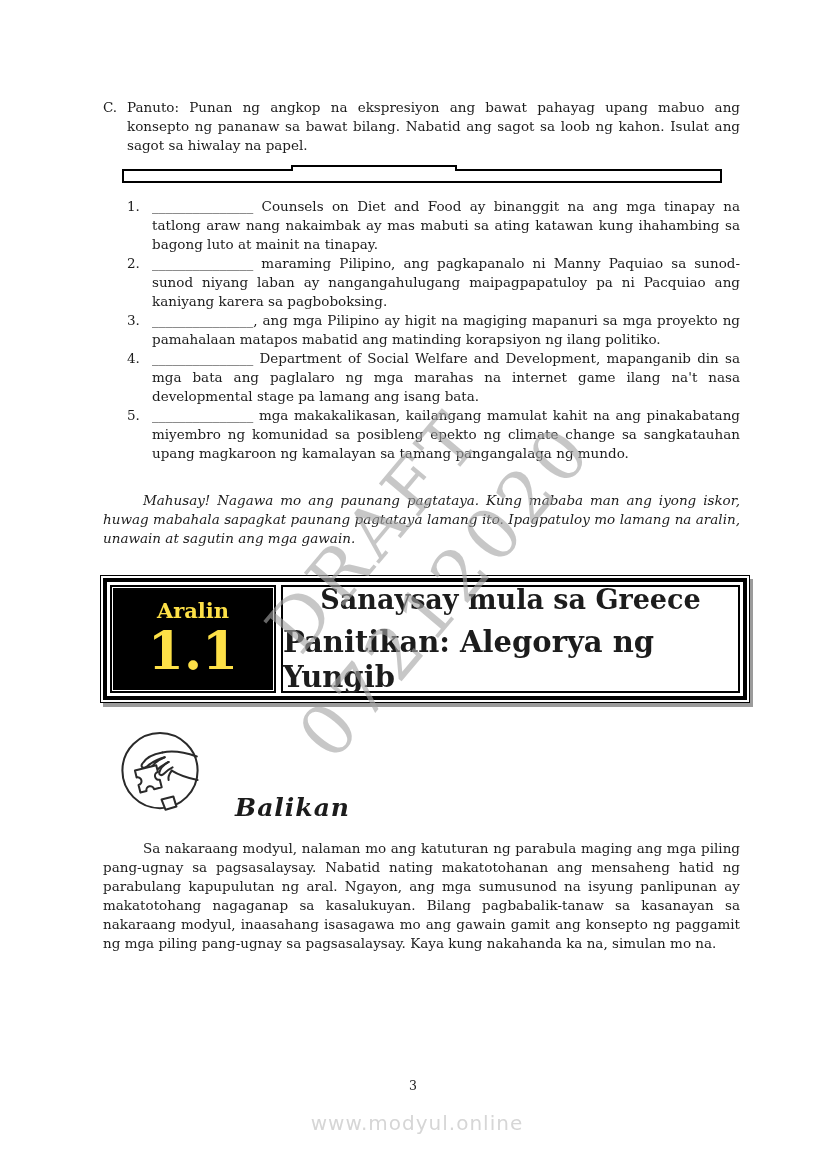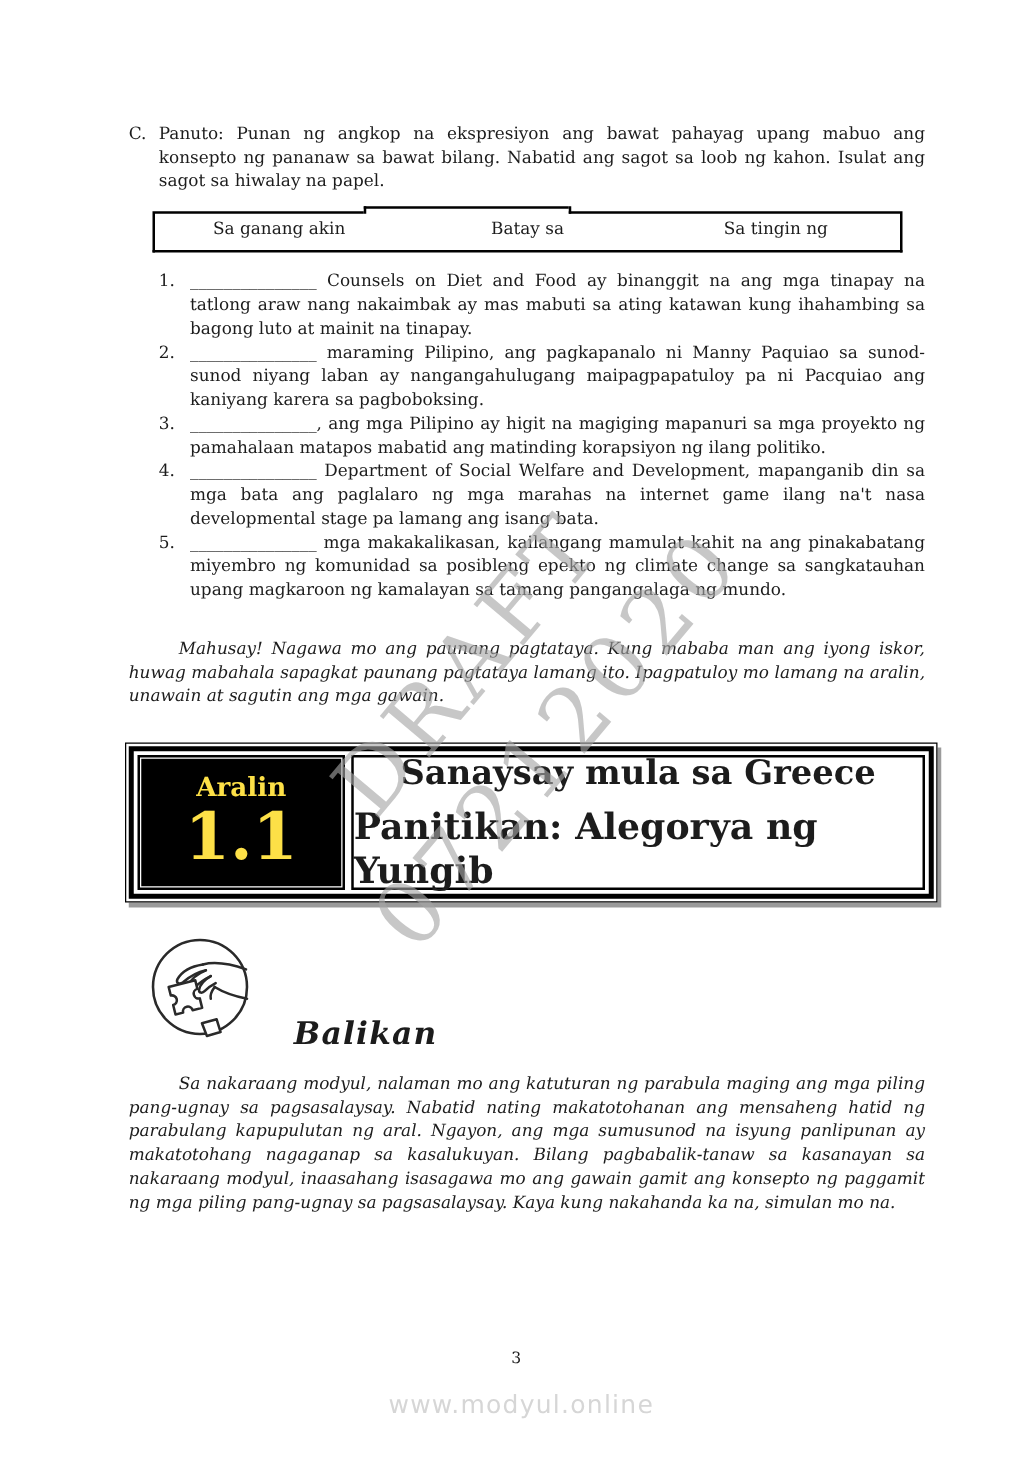--- a/index.html
+++ b/index.html
@@ -58,21 +58,21 @@
     flex:1; border:2px solid #000;
     display:flex; flex-direction:column; align-items:center; justify-content:center;
   }
   .banner-title1 { font-size:27px; font-weight:bold; line-height:1.2; }
   .banner-title2 { font-size:29px; font-weight:bold; line-height:1.2; margin-top:9px; }
 
   
   .balikan-row { margin-top:18px; display:flex; align-items:flex-end; gap:28px; margin-left:10px; }
   .balikan-icon { width:94px; height:96px; flex:0 0 94px; }
   .balikan-heading { font-size:25px; font-weight:bold; font-style:italic; letter-spacing:1px; }
-  .balikan-para { margin-top:22px; font-style:italic; text-align:justify; text-indent:40px; }
+  .balikan-para { margin-top:22px; text-align:justify; text-indent:40px; }
 
   
   .draft-mark {
     position:absolute; left:105px; top:468px; width:610px; z-index:5;
     transform:rotate(-50deg); text-align:center; pointer-events:none;
     color:rgba(165,165,165,0.62); font-size:71px; line-height:93px; letter-spacing:6px;
   }
   .page-num { position:absolute; top:1076px; left:0; width:100%; text-align:center; font-size:12.5px; }
   .site-mark {
     position:absolute; top:1114px; left:4px; width:100%; text-align:center;
@@ -89,25 +89,20 @@
     <div class="c-label">C.</div>
     <div class="c-instructions">Panuto: Punan ng angkop na ekspresiyon ang bawat pahayag upang mabuo ang konsepto ng pananaw sa bawat bilang. Nabatid ang sagot sa loob ng kahon. Isulat ang sagot sa hiwalay na papel.</div>
   </div>
 
   <div class="choices-box">
     <div class="choices-top-left"></div>
     <div class="choices-top-mid"></div>
     <div class="choices-top-right"></div>
     <div class="choices-tick-1"></div>
     <div class="choices-tick-2"></div>
-    <div class="choices-row">
-      <div class="choice-cell">Sa ganang akin</div>
-      <div class="choice-cell">Batay sa</div>
-      <div class="choice-cell">Sa tingin ng</div>
-    </div>
   </div>
 
   <div class="items">
     <div class="item">
       <div class="item-num">1.</div>
       <div class="item-text">_______________ Counsels on Diet and Food ay binanggit na ang mga tinapay na tatlong araw nang nakaimbak ay mas mabuti sa ating katawan kung ihahambing sa bagong luto at mainit na tinapay.</div>
     </div>
     <div class="item">
       <div class="item-num">2.</div>
       <div class="item-text">_______________ maraming Pilipino, ang pagkapanalo ni Manny Paquiao sa sunod-sunod niyang laban ay nangangahulugang maipagpapatuloy pa ni Pacquiao ang kaniyang karera sa pagboboksing.</div>

